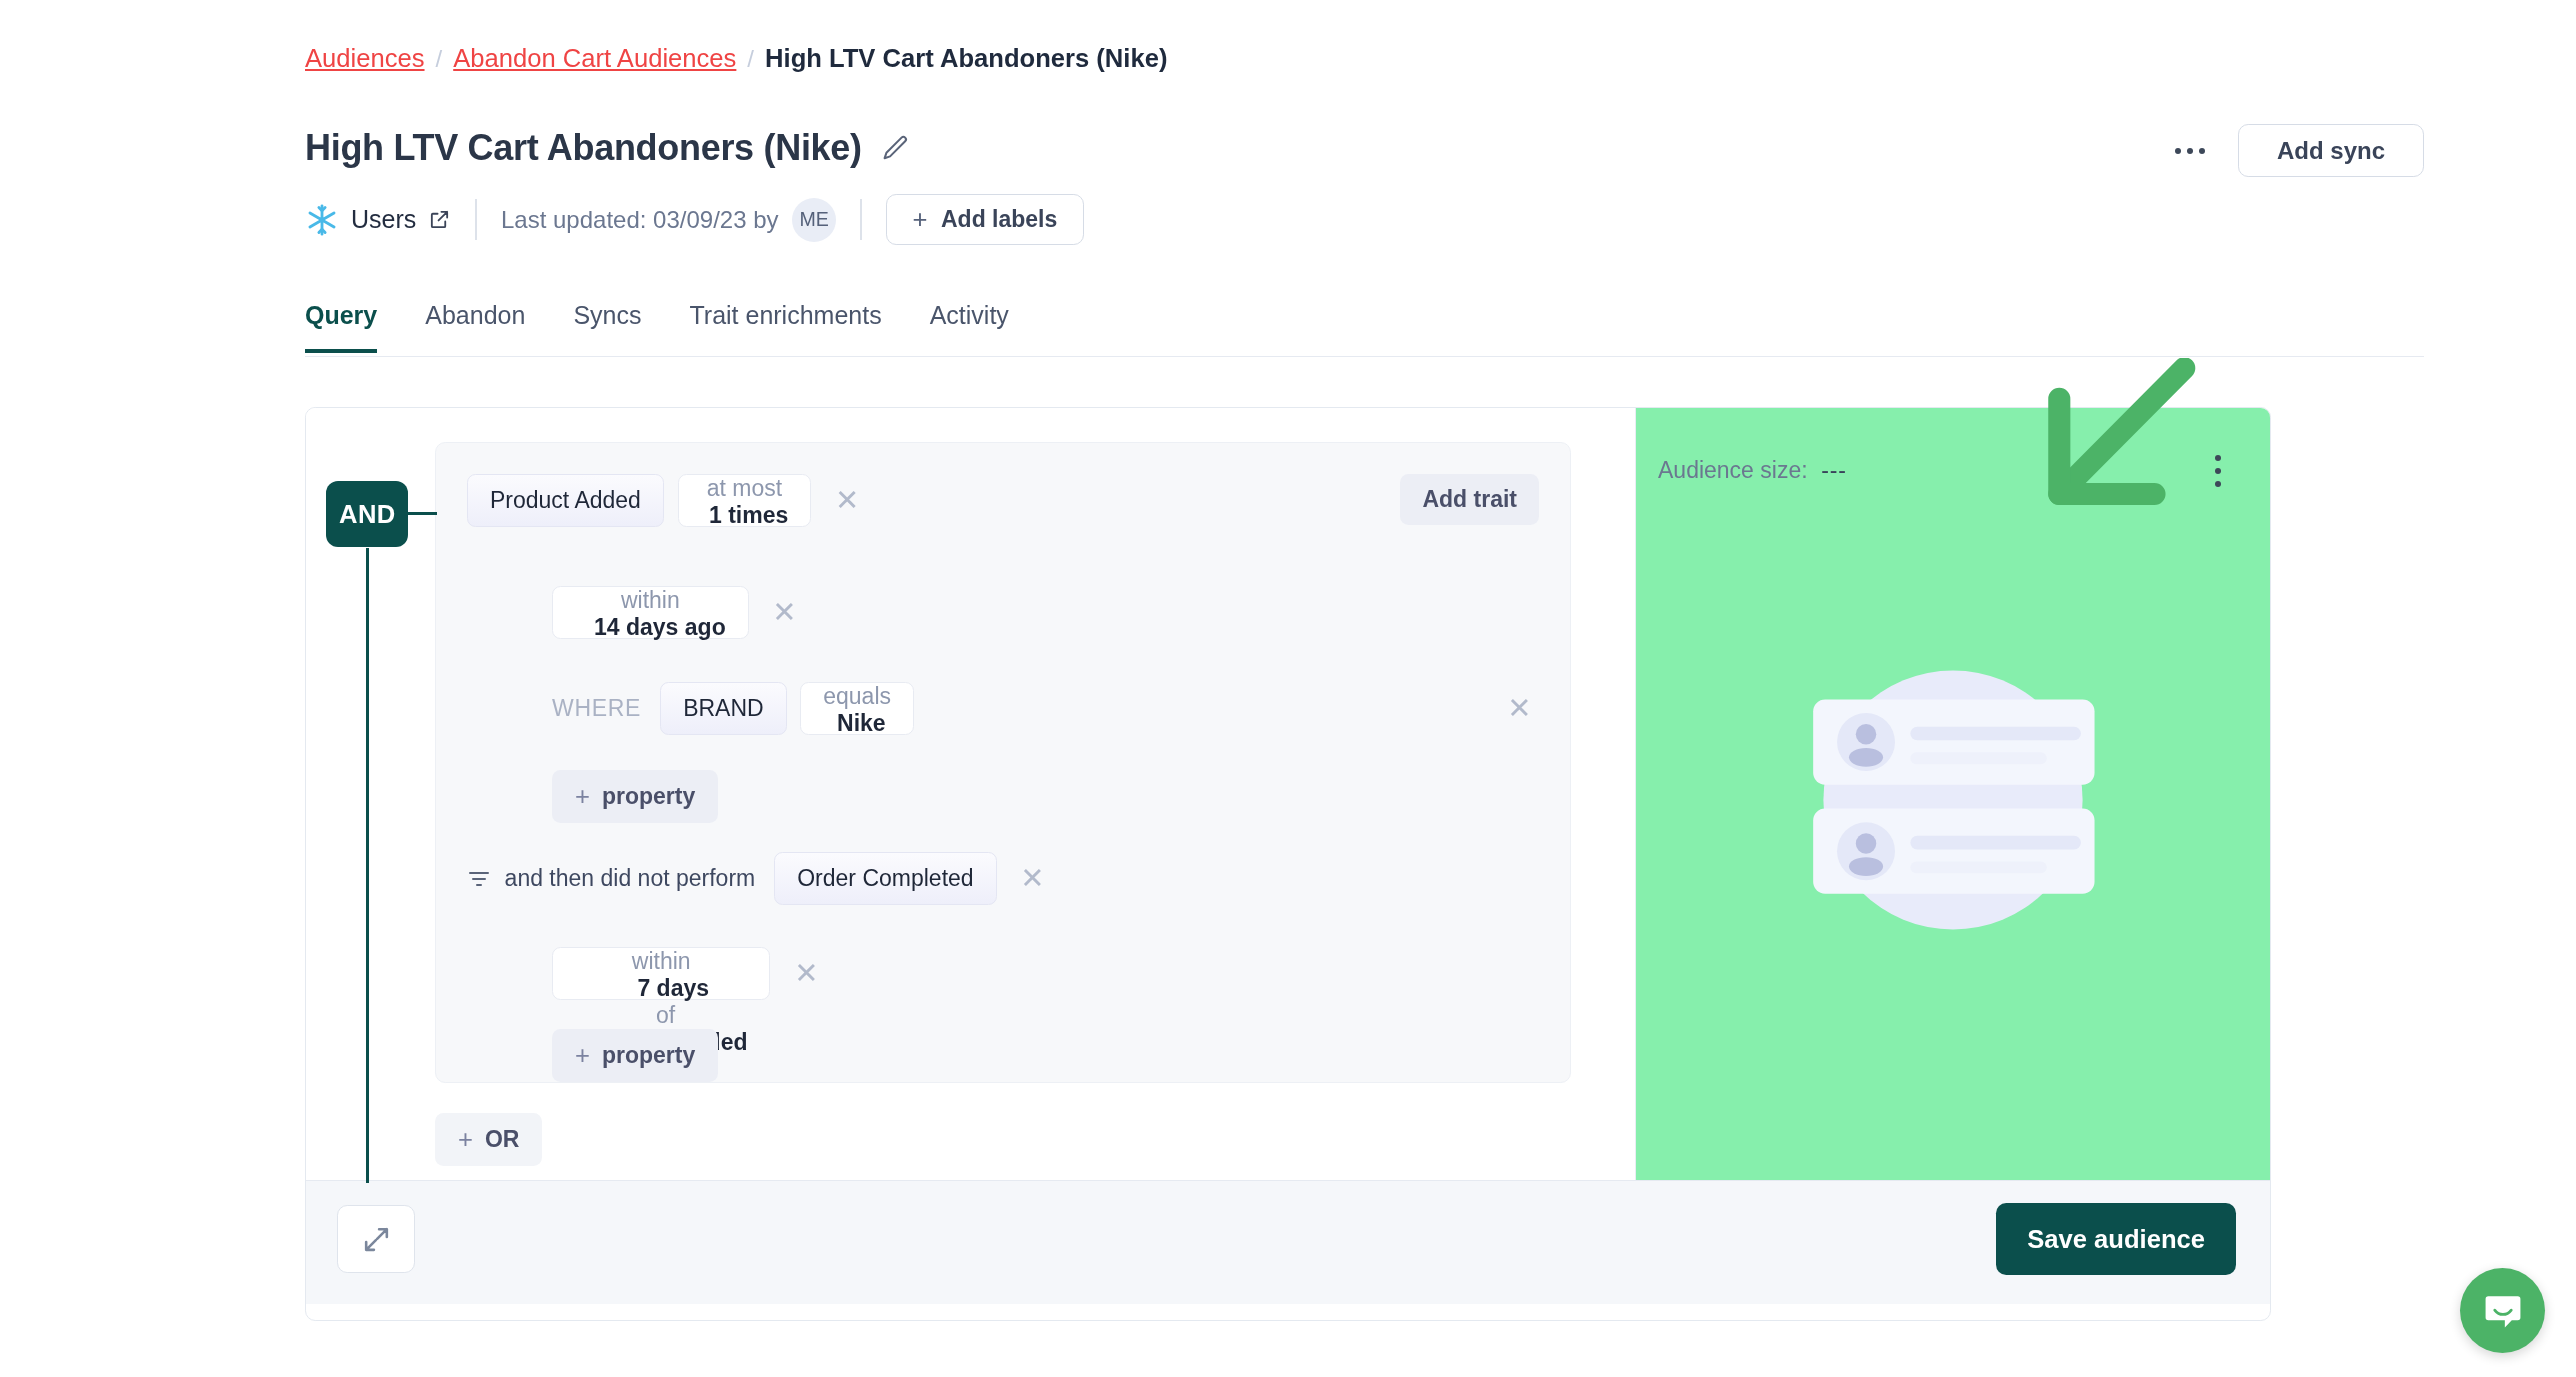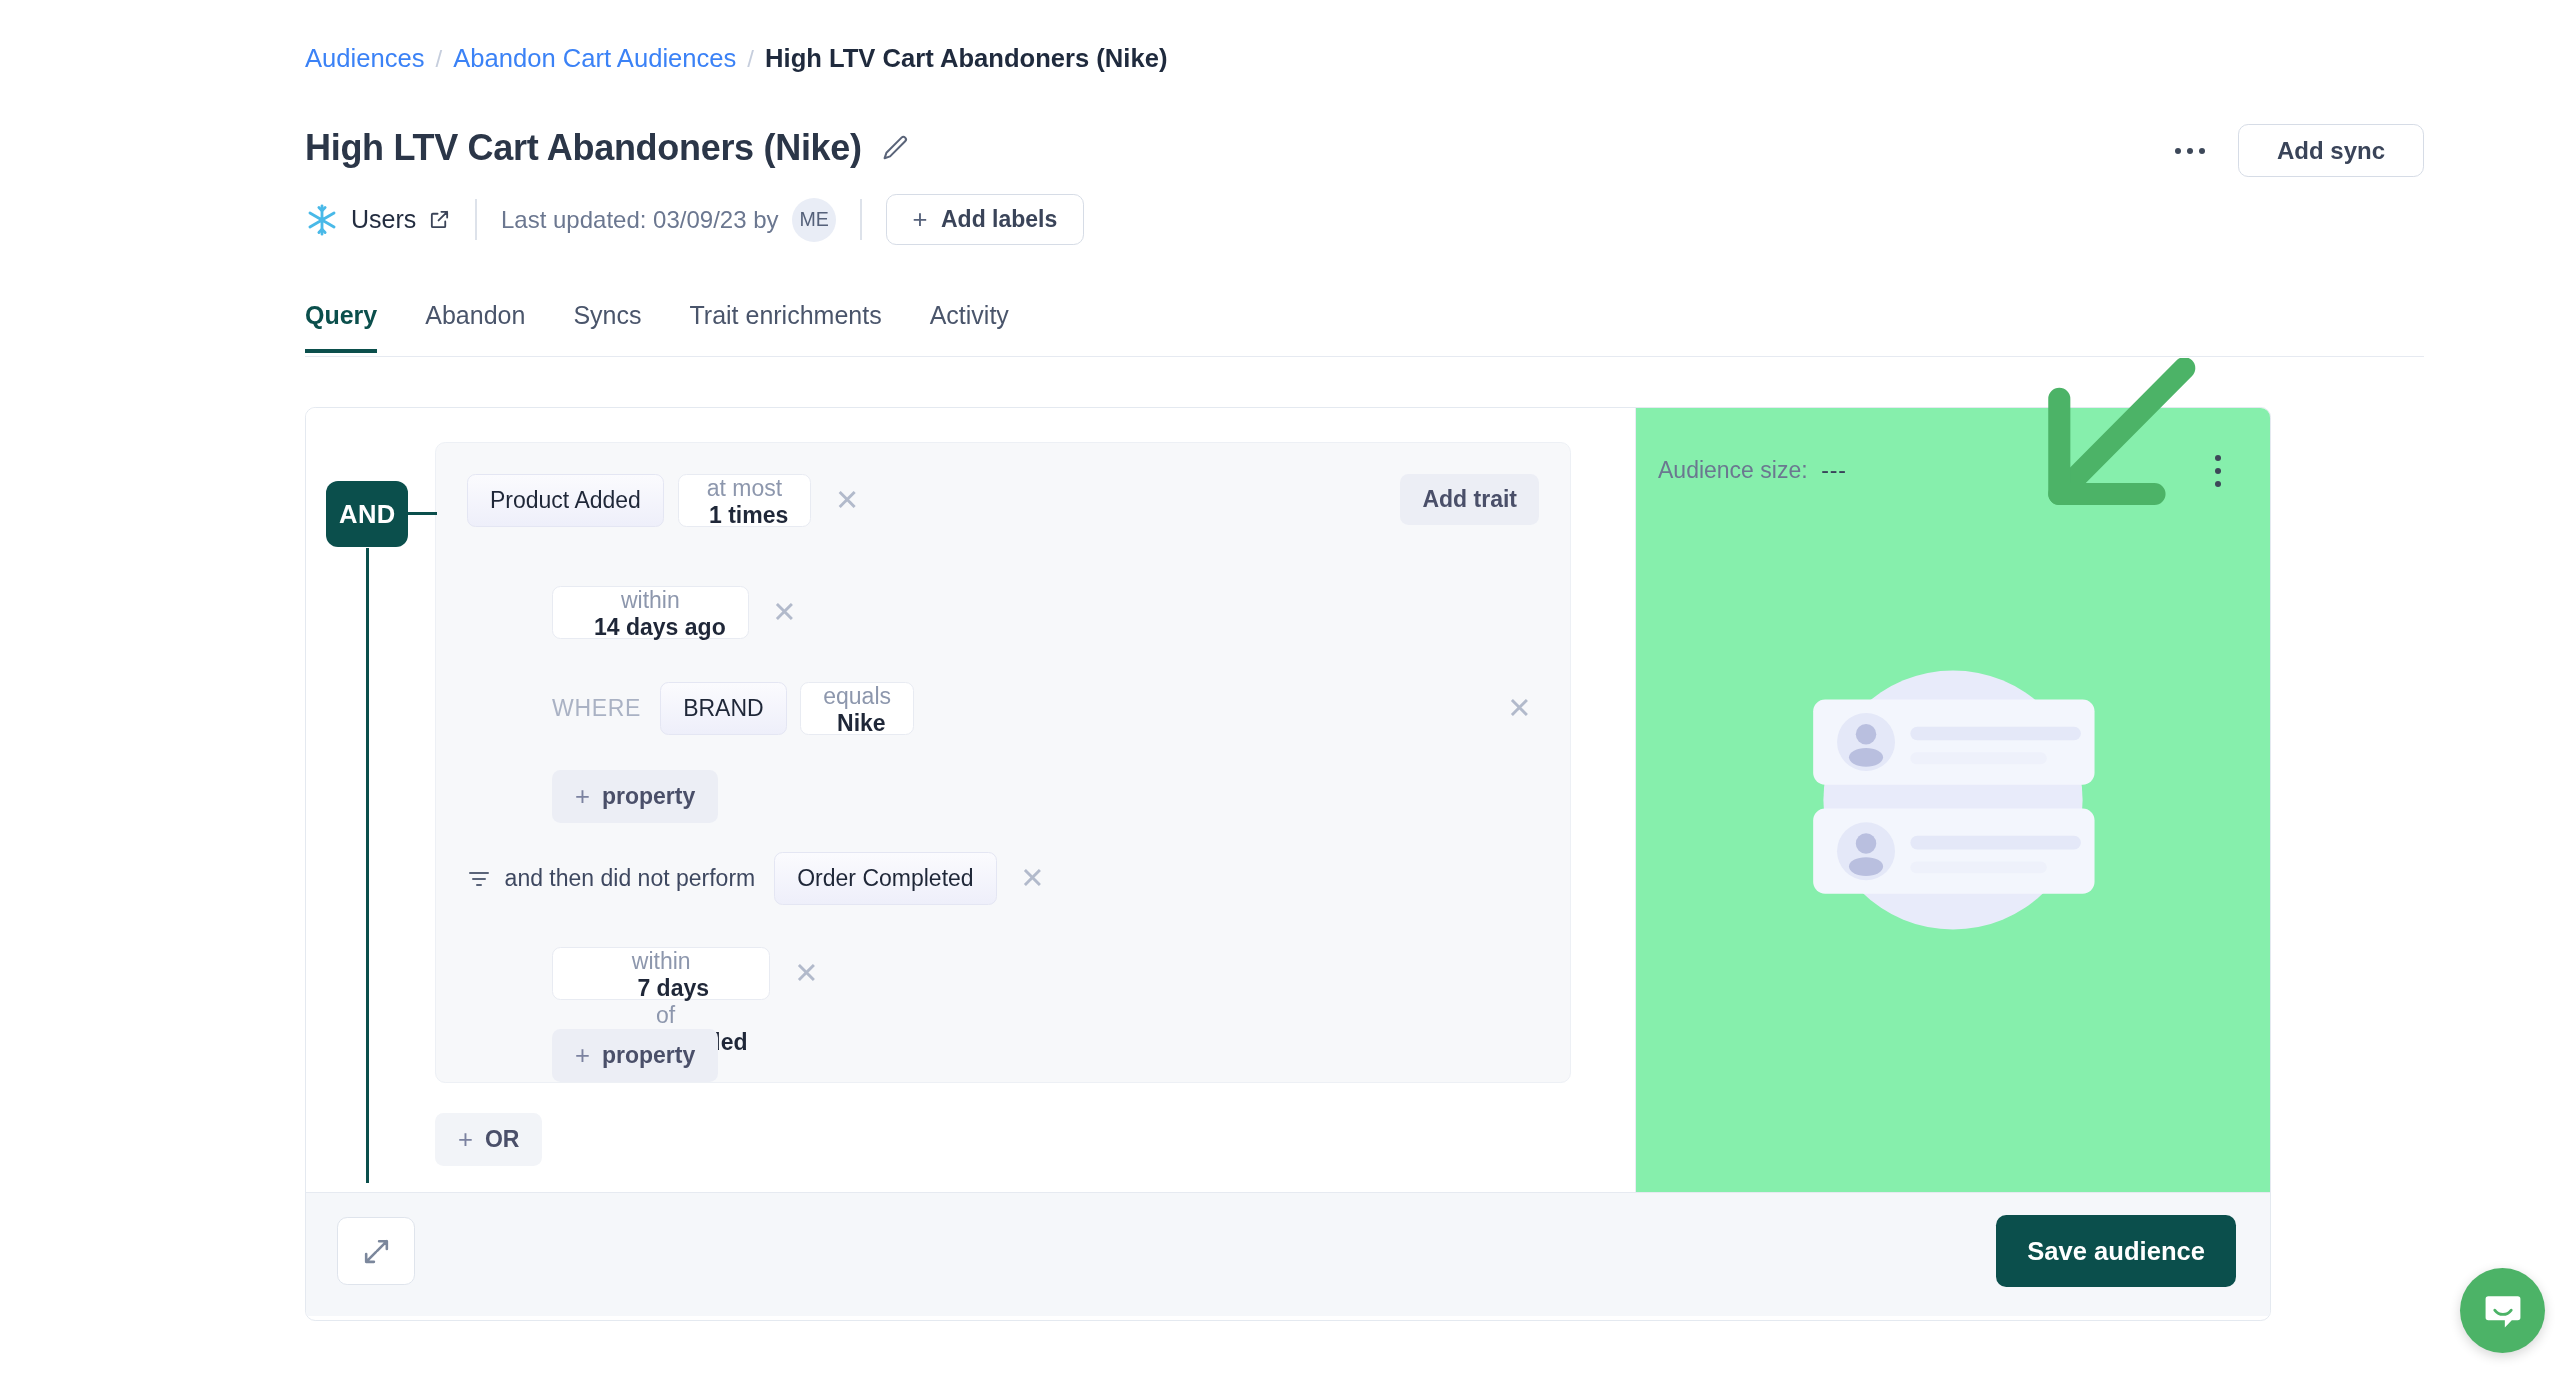--- a/index.html
+++ b/index.html
@@ -11,21 +11,21 @@
     overflow: hidden;
   }
   .page { position: relative; width: 2576px; height: 1377px; background:#fff; }
 
   
   .breadcrumb {
     position: absolute; left: 305px; top: 43px;
     display: flex; align-items: center; gap: 11px;
     font-size: 25.6px; line-height: 31px;
   }
-  .crumb-link { color: #3b82f6; cursor: pointer; }
+  .crumb-link { color: #ef4444; cursor: pointer; text-decoration: underline; }
   .crumb-sep { color: #c6cedd; font-size: 24px; }
   .crumb-current { color: #1f2a3d; font-weight: 700; }
 
   
   .title-row {
     position: absolute; left: 305px; top: 126px;
     display: flex; align-items: center; gap: 19px;
   }
   .page-title { font-size: 36px; line-height: 44px; font-weight: 700; color: #2b3648; letter-spacing: -0.3px; }
   .pencil-icon { width: 29px; height: 29px; display:block; cursor:pointer; }
@@ -144,21 +144,21 @@
   .res-tabs { position:absolute; left: 22px; top: 133px; right: 0; height: 56px;
     border-bottom: 1.7px solid #e6eaf1; display:flex; }
   .res-tab { font-size: 25px; color:#4a556b; padding-bottom: 15.3px; margin-right: 44px;
     cursor:pointer; border-bottom: 4.3px solid transparent; }
   .res-tab.active { color:#0b4f4c; font-weight:700; border-bottom-color:#0b4f4c; }
 
   .empty-illu { position:absolute; left: 50%; transform: translateX(-50%); top: 230px; width: 324px; height: 324px; }
 
   
   .card-footer {
-    position:absolute; left:0; right:0; bottom:4px; height: 124px;
+    position:absolute; left:0; right:0; bottom:16px; height: 124px;
     background:#f5f7fa; border-top: 1.7px solid #e6eaf1;
   }
   .expand-btn {
     position:absolute; left: 31px; top: 24px; width: 78px; height: 68px;
     background:#fff; border: 1.7px solid #dfe4ec; border-radius: 10.2px;
     display:flex; align-items:center; justify-content:center; cursor:pointer;
   }
   .expand-btn svg { width: 31px; height: 31px; }
   .save-btn {
     position:absolute; right: 34px; top: 22px;

